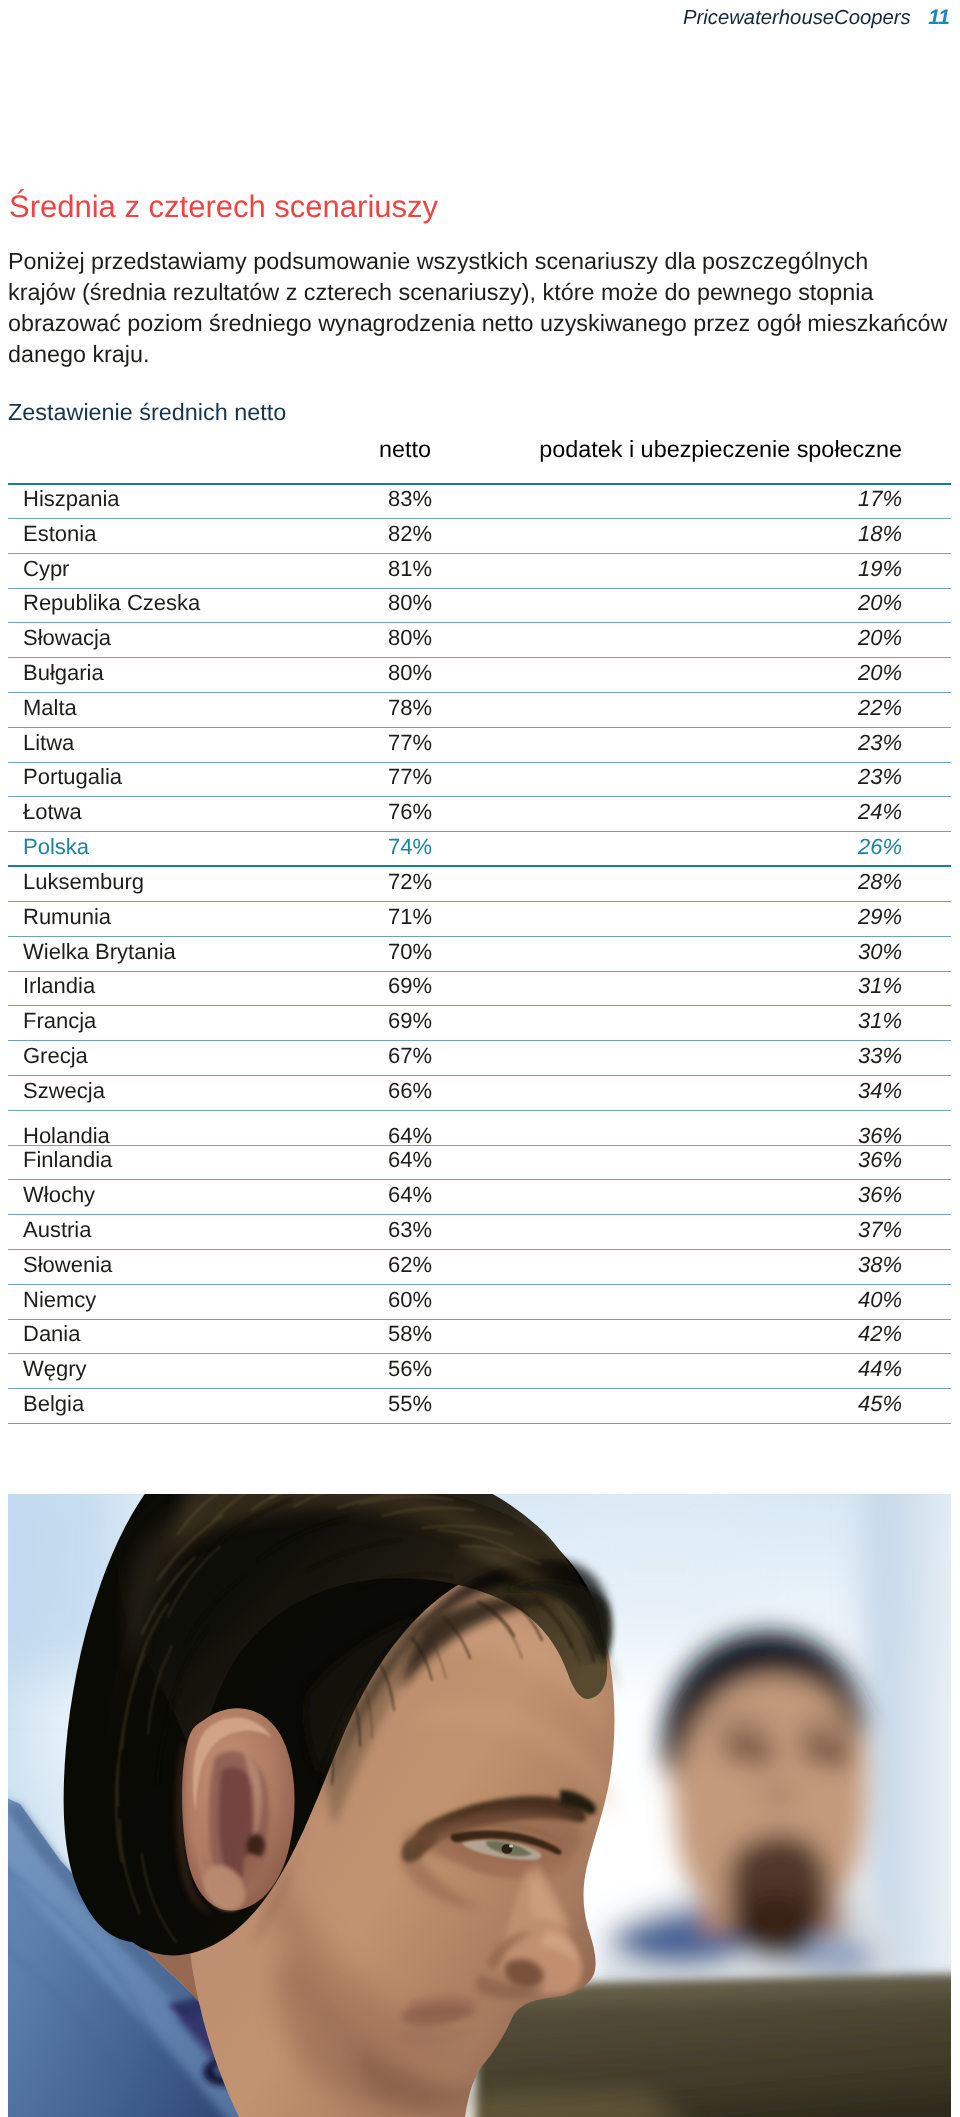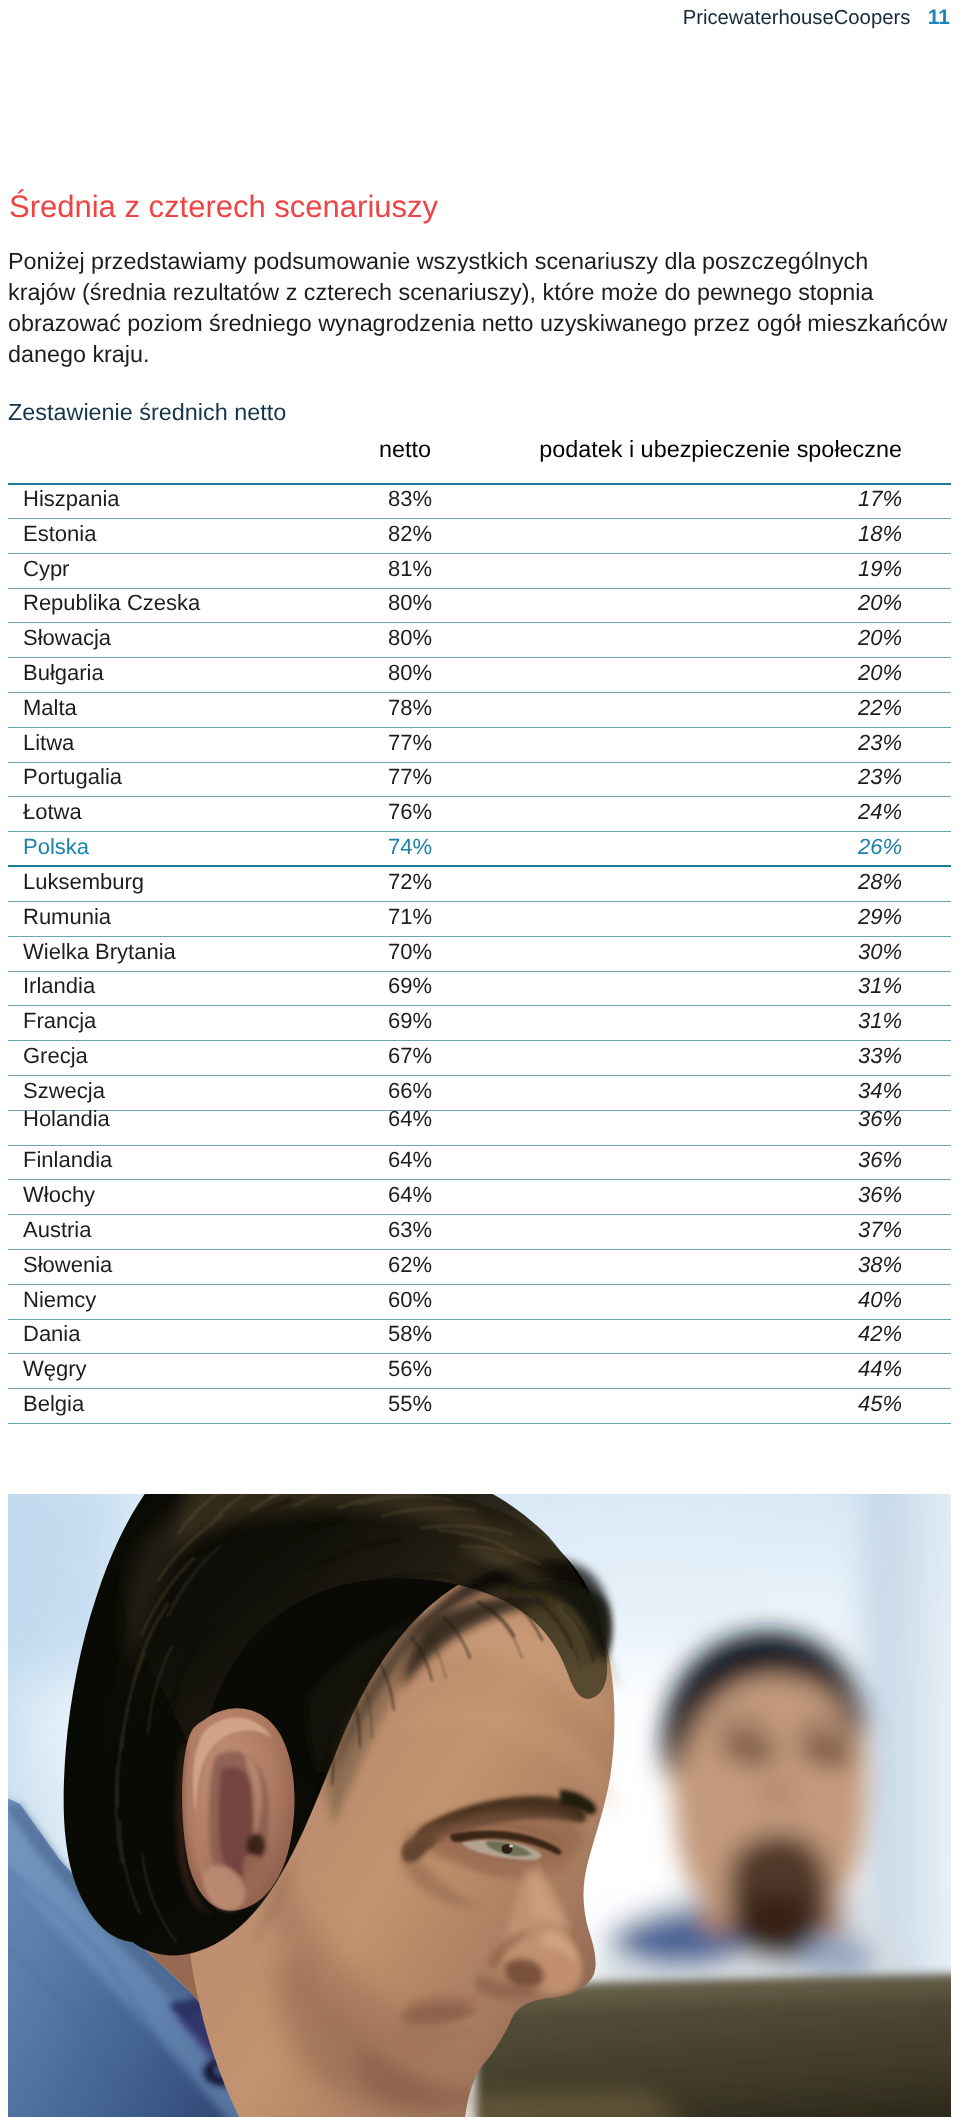--- a/index.html
+++ b/index.html
@@ -1,20 +1,20 @@
 <!DOCTYPE html>
 <html><head>
 <meta charset="utf-8">
 <style>
   html,body{margin:0;padding:0;}
   body{width:960px;height:2117px;background:#ffffff;font-family:"Liberation Sans",sans-serif;overflow:hidden;position:relative;-webkit-font-smoothing:antialiased;text-rendering:geometricPrecision;}
   .page{position:relative;width:960px;height:2117px;background:#fff;}
 
   
-  .pagehdr{position:absolute;top:6px;left:0;width:950px;text-align:right;white-space:nowrap;}
+  .pagehdr{position:absolute;top:6px;left:0;width:950px;text-align:right;white-space:nowrap;font-style:italic;}
   .pagehdr .brand{font-size:20.3px;color:#15293a;letter-spacing:0;}
   .pagehdr .pgnum{font-size:21px;color:#1b87b8;font-weight:bold;margin-left:13px;}
 
   
   .h1{position:absolute;left:8px;top:189px;margin:1px;font-size:31px;font-weight:normal;color:#ef4444;line-height:34px;}
 
   
   .intro{position:absolute;left:8px;top:246px;width:950px;margin:0;font-size:23.35px;color:#1d1d1b;}
   .intro .iline{height:31px;line-height:31px;white-space:nowrap;}
 
@@ -164,21 +164,21 @@
         <span class="v1">67%</span>
         <span class="v2">33%</span>
       </div>
       <div class="rule" style="top:591.92px"></div>
       <div class="row" style="top:592.73px">
         <span class="cn">Szwecja</span>
         <span class="v1">66%</span>
         <span class="v2">34%</span>
       </div>
       <div class="rule" style="top:626.73px"></div>
-      <div class="row" style="top:621px">
+      <div class="row" style="top:638px">
         <span class="cn">Holandia</span>
         <span class="v1">64%</span>
         <span class="v2">36%</span>
       </div>
       <div class="rule" style="top:661.54px"></div>
       <div class="row" style="top:662.35px">
         <span class="cn">Finlandia</span>
         <span class="v1">64%</span>
         <span class="v2">36%</span>
       </div>

